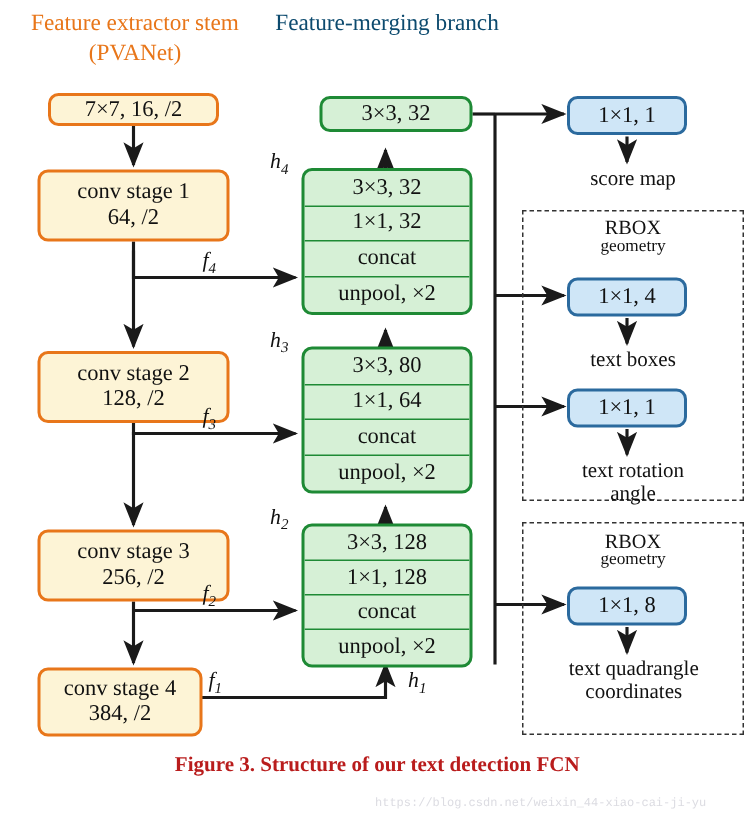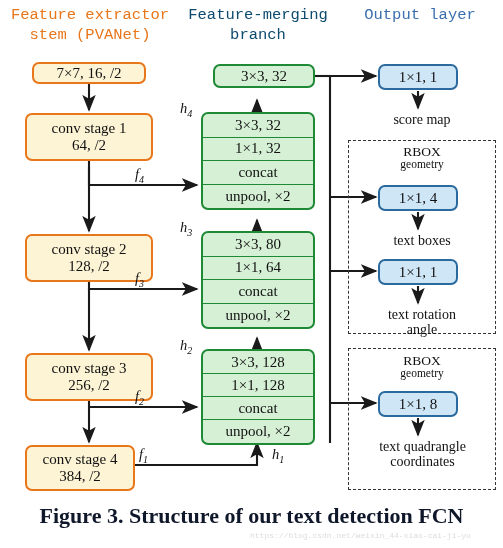--- a/index.html
+++ b/index.html
@@ -13,21 +13,21 @@
     height: 548px;
     background: #ffffff;
     overflow: hidden;
     font-family: "Liberation Serif", serif;
   }
   .col-title {
     position: absolute;
     text-align: center;
     font-size: 15.5px;
     line-height: 1.28;
-    font-family: Liberation Mono, monospace;
+    font-family: Liberation Serif, serif;
   }
   #title-stem  { left: 2px;   top: 6px;  width: 176px; color: #E8761A; }
   #title-merge { left: 182px; top: 6px;  width: 152px; color: #0c4a6e; }
   #title-out   { left: 340px; top: 6px;  width: 160px; color: #3B6FB0; }
 
   .node {
     position: absolute;
     box-sizing: border-box;
     display: flex;
     align-items: center;
@@ -114,23 +114,23 @@
   .dash-title .small { font-size: 11.5px; display: block; }
 
   #wires { position: absolute; left: 0; top: 0; z-index: 1; }
 
   #figcaption {
     position: absolute;
     left: 0;
     top: 503px;
     width: 503px;
     text-align: center;
-    font-size: 22px;
+    font-size: 14px;
     font-weight: bold;
-    color: #0f172a;
+    color: #b91c1c;
     font-family: "Liberation Serif", serif;
     z-index: 7;
   }
   #watermark {
     position: absolute;
     left: 0;
     top: 516px;
     width: 503px;
     text-align: center;
     font-size: 17px;
@@ -155,22 +155,20 @@
 </style>
 </head>
 <body>
 
 <div id="page">
 
   <div class="col-title" id="title-stem">Feature extractor
 stem (PVANet)</div>
   <div class="col-title" id="title-merge">Feature-merging
 branch</div>
-  <div class="col-title" id="title-out">Output
-layer</div>
 
   <div class="dashbox" style="left:348px; top:140px; width:148px; height:194px;"></div>
   <div class="dash-title" style="left:348px; top:145px; width:148px;">
     <span>RBOX</span>
     <span class="small">geometry</span>
   </div>
 
   <div class="dashbox" style="left:348px; top:348px; width:148px; height:142px;"></div>
   <div class="dash-title" style="left:348px; top:354px; width:148px;">
     <span>RBOX</span>

